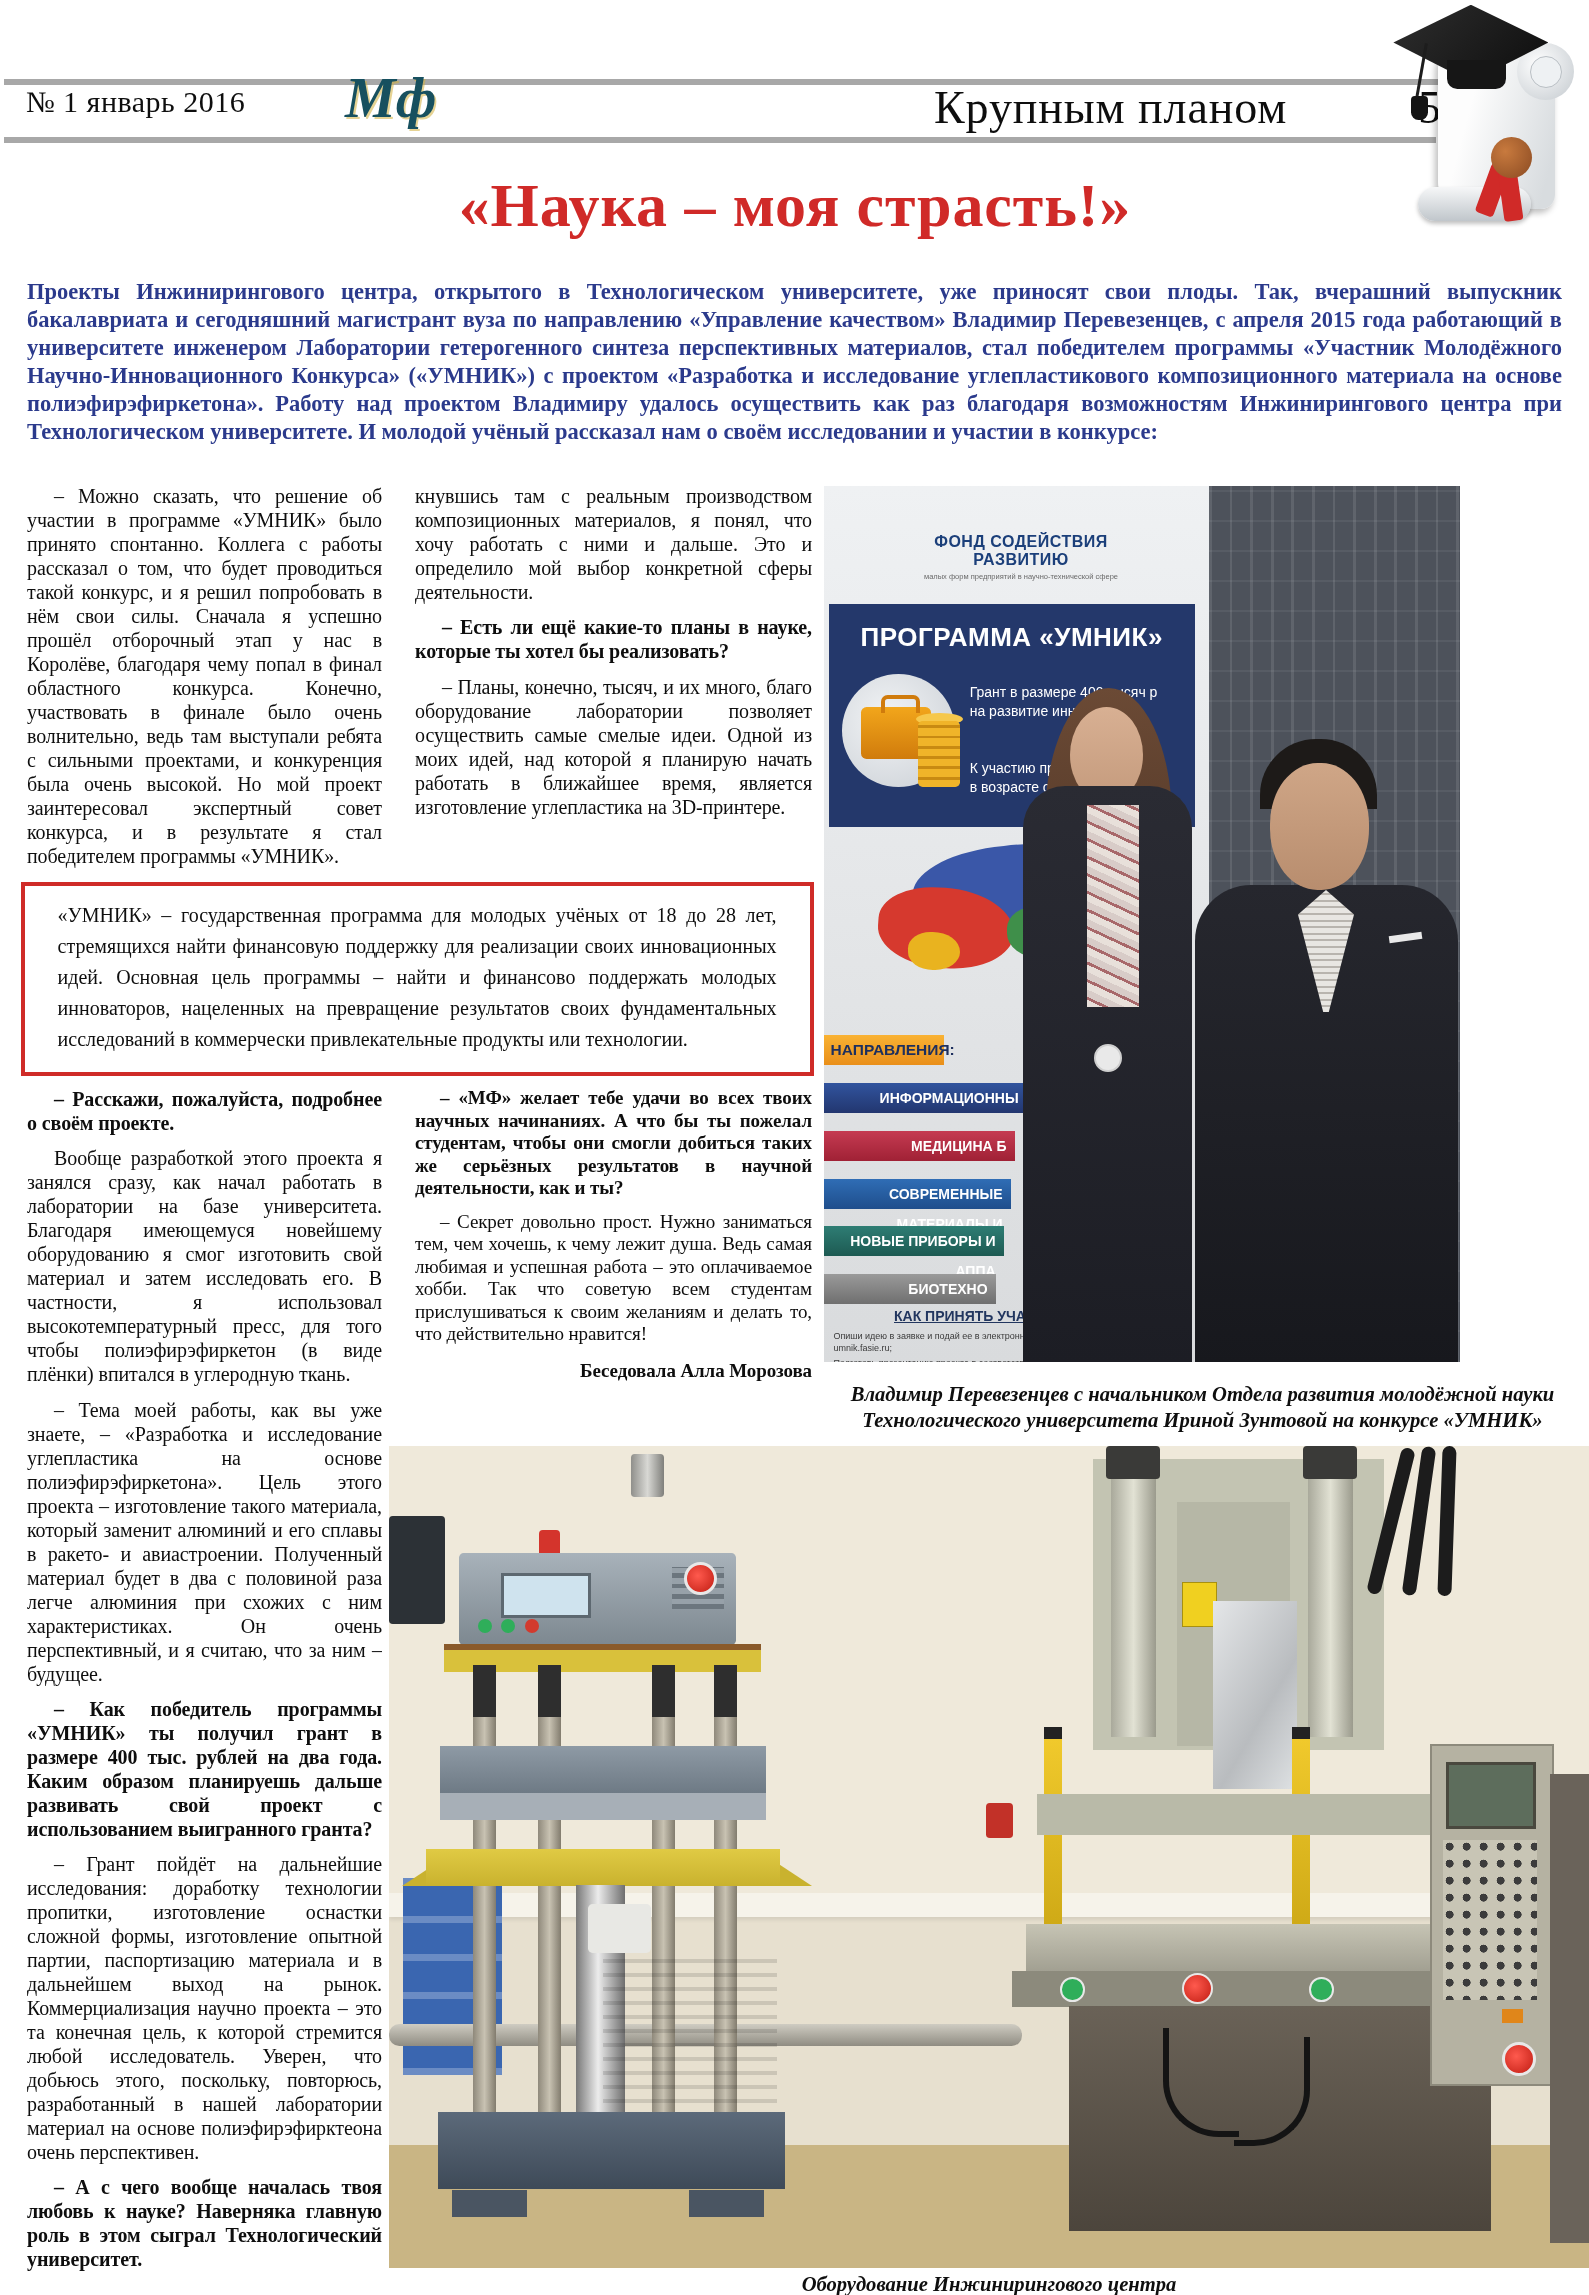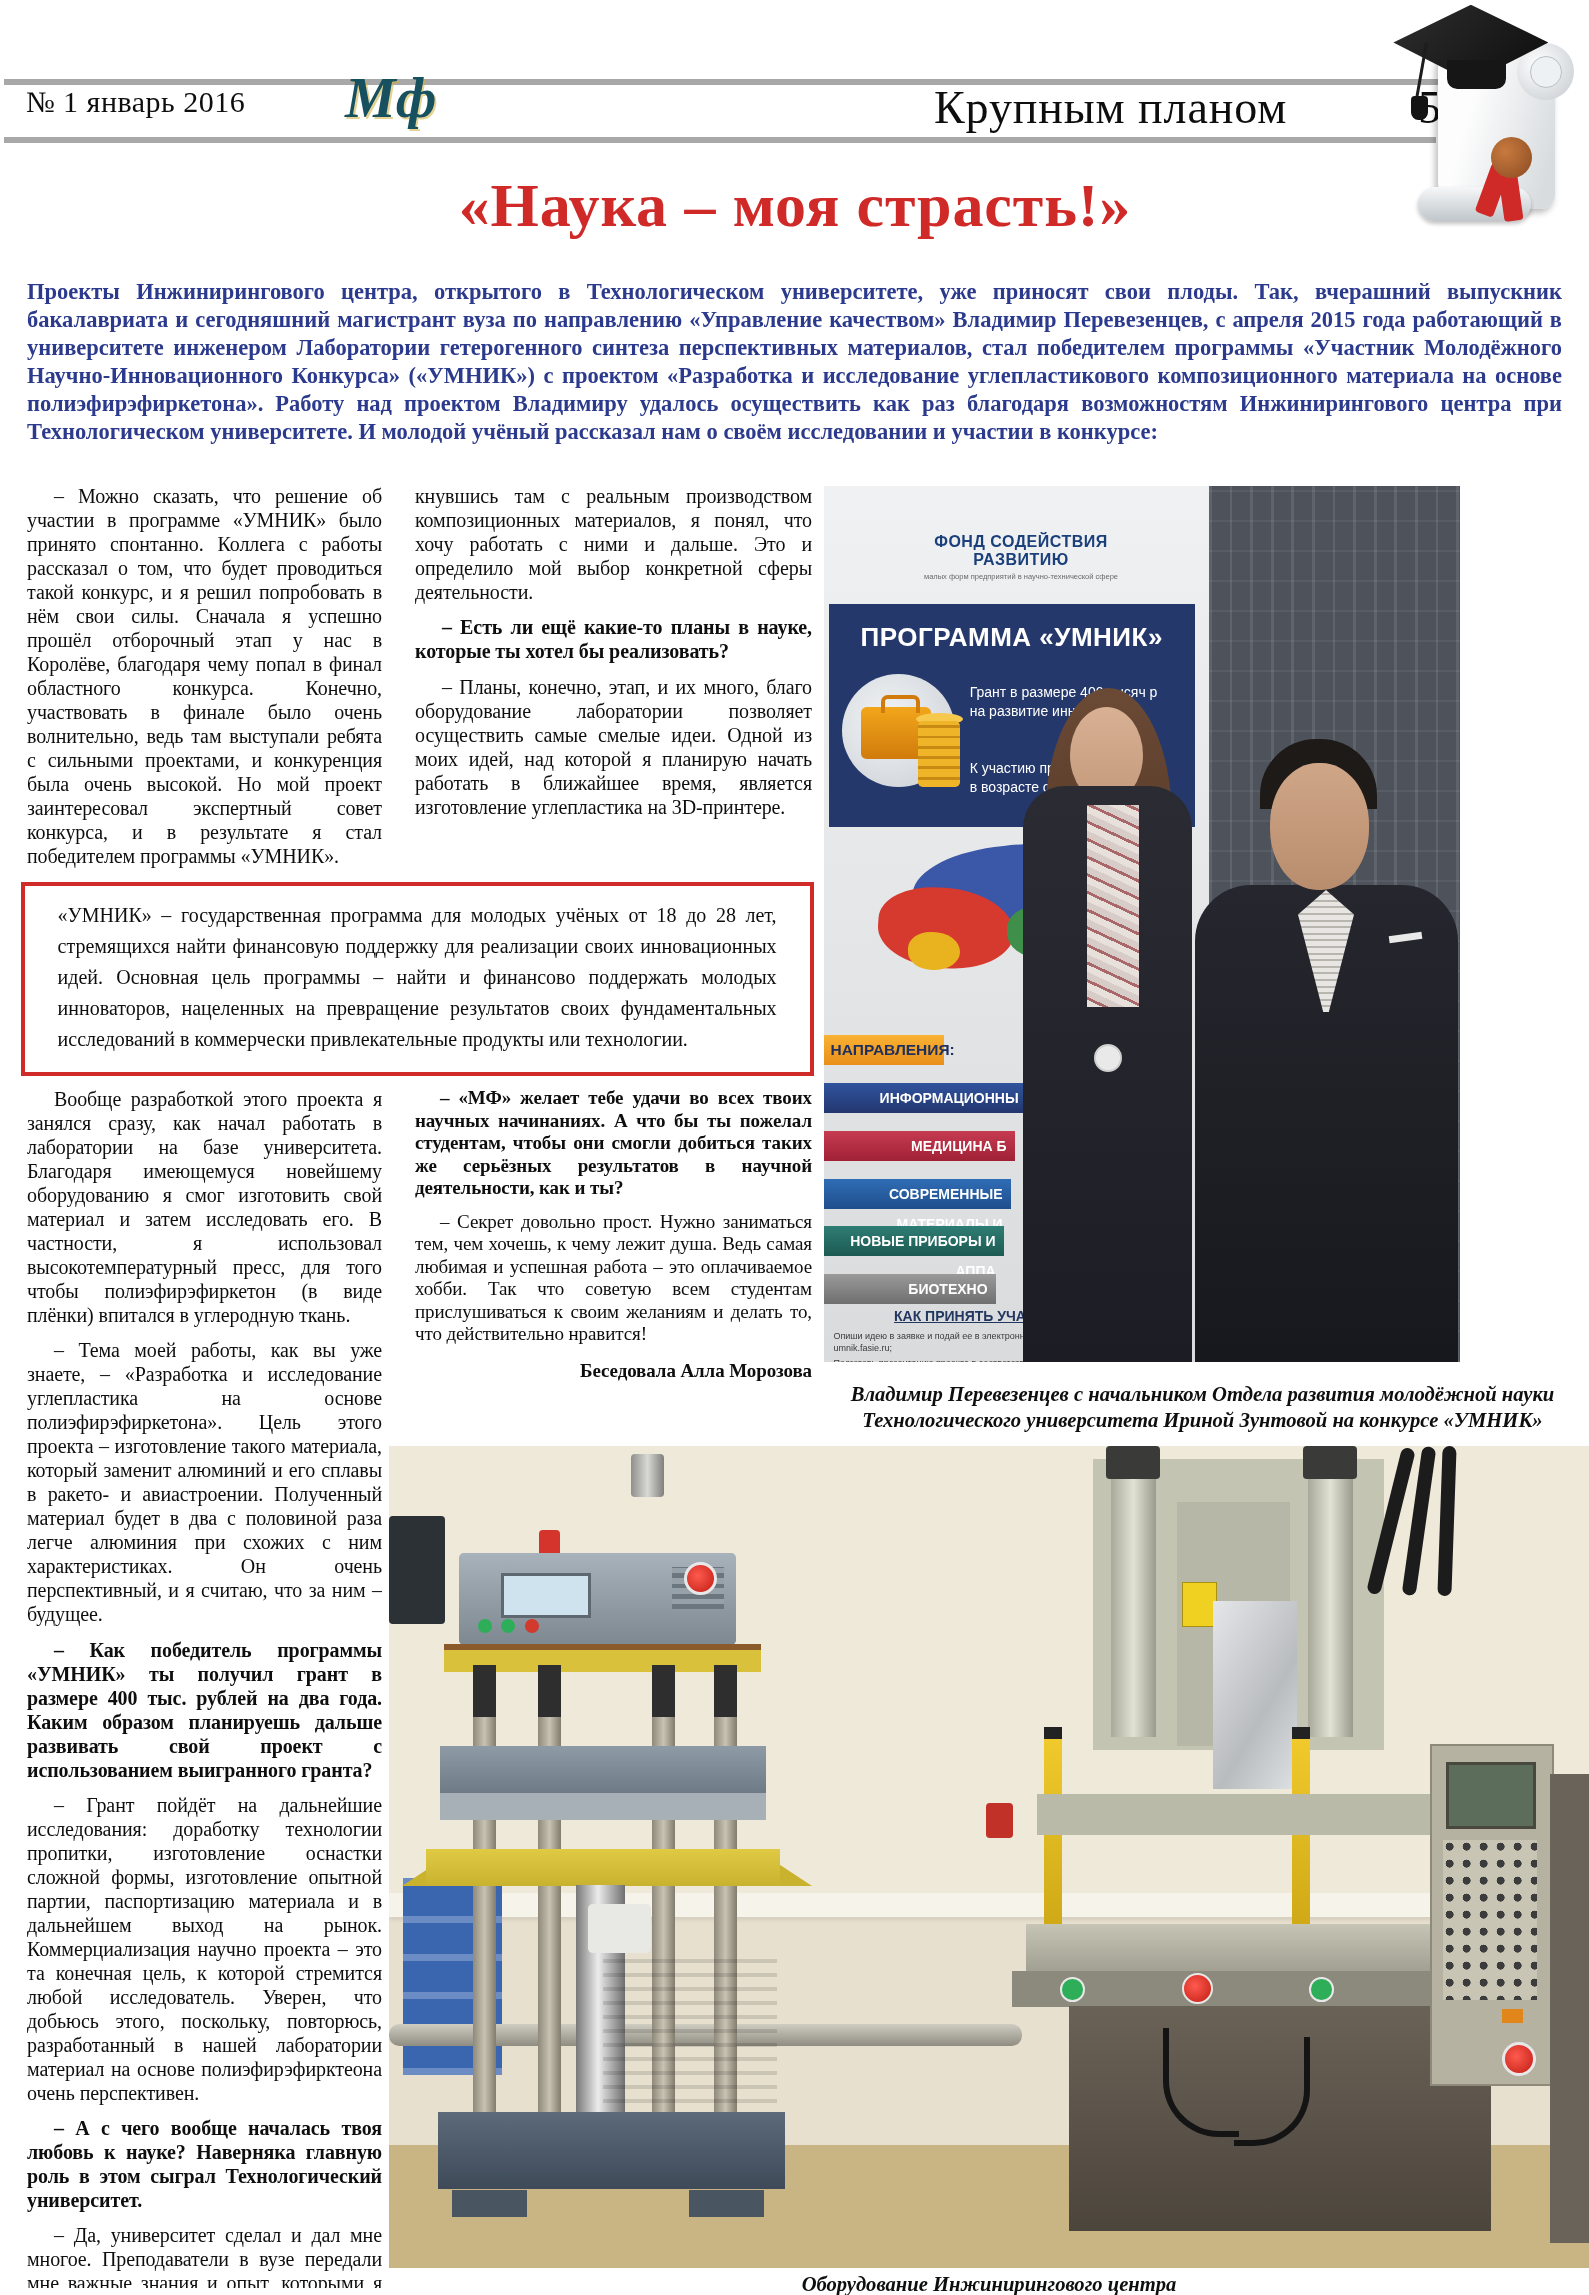--- a/index.html
+++ b/index.html
@@ -214,28 +214,29 @@
 
   <div id="headline" class="abs">«Наука – моя страсть!»</div>
   <div id="lead" class="abs">Проекты Инжинирингового центра, открытого в Технологическом университете, уже приносят свои плоды. Так, вчерашний выпускник бакалавриата и сегодняшний магистрант вуза по направлению «Управление качеством» Владимир Перевезенцев, с апреля 2015 года работающий в университете инженером Лаборатории гетерогенного синтеза перспективных материалов, стал победителем программы «Участник Молодёжного Научно-Инновационного Конкурса» («УМНИК») с проектом «Разработка и исследование углепластикового композиционного материала на основе полиэфирэфиркетона». Работу над проектом Владимиру удалось осуществить как раз благодаря возможностям Инжинирингового центра при Технологическом университете. И молодой учёный рассказал нам о своём исследовании и участии в конкурсе:</div>
 
   <div id="col1-top" class="abs body-text">
     <p>– Можно сказать, что решение об участии в программе «УМНИК» было принято спонтанно. Коллега с работы рассказал о том, что будет проводиться такой конкурс, и я решил попробовать в нём свои силы. Сначала я успешно прошёл отборочный этап у нас в Королёве, благодаря чему попал в финал областного конкурса. Конечно, участвовать в финале было очень волнительно, ведь там выступали ребята с сильными проектами, и конкуренция была очень высокой. Но мой проект заинтересовал экспертный совет конкурса, и в результате я стал победителем программы «УМНИК».</p>
   </div>
   <div id="col2-top" class="abs body-text">
     <p style="text-indent:0;">кнувшись там с реальным производством композиционных материалов, я понял, что хочу работать с ними и дальше. Это и определило мой выбор конкретной сферы деятельности.</p>
     <p class="q">– Есть ли ещё какие-то планы в науке, которые ты хотел бы реализовать?</p>
-    <p>– Планы, конечно, этап, и их много, благо оборудование лаборатории позволяет осуществить самые смелые идеи. Одной из моих идей, над которой я планирую начать работать в ближайшее время, является изготовление углепластика на 3D-принтере.</p>
+    <p>– Планы, конечно, тысяч, и их много, благо оборудование лаборатории позволяет осуществить самые смелые идеи. Одной из моих идей, над которой я планирую начать работать в ближайшее время, является изготовление углепластика на 3D-принтере.</p>
   </div>
 
   <div id="umnik-box" class="abs">
     <span>«УМНИК» – государственная программа для молодых учёных от 18 до 28 лет, стремящихся найти финансовую поддержку для реализации своих инновационных идей. Основная цель программы – найти и финансово поддержать молодых инноваторов, нацеленных на превращение результатов своих фундаментальных исследований в коммерчески привлекательные продукты или технологии.</span>
   </div>
 
   <div id="mid-col1" class="abs body-text">
+    <p class="q">– Расскажи, пожалуйста, подробнее о своём проекте.</p>
     <p>Вообще разработкой этого проекта я занялся сразу, как начал работать в лаборатории на базе университета. Благодаря имеющемуся новейшему оборудованию я смог изготовить свой материал и затем исследовать его. В частности, я использовал высокотемпературный пресс, для того чтобы полиэфирэфиркетон (в виде плёнки) впитался в углеродную ткань.</p>
     <p>– Тема моей работы, как вы уже знаете, – «Разработка и исследование углепластика на основе полиэфирэфиркетона». Цель этого проекта – изготовление такого материала, который заменит алюминий и его сплавы в ракето- и авиастроении. Полученный материал будет в два с половиной раза легче алюминия при схожих с ним характеристиках. Он очень перспективный, и я считаю, что за ним – будущее.</p>
     <p class="q">– Как победитель программы «УМНИК» ты получил грант в размере 400 тыс. рублей на два года. Каким образом планируешь дальше развивать свой проект с использованием выигранного гранта?</p>
     <p>– Грант пойдёт на дальнейшие исследования: доработку технологии пропитки, изготовление оснастки сложной формы, изготовление опытной партии, паспортизацию материала и в дальнейшем выход на рынок. Коммерциализация научно проекта – это та конечная цель, к которой стремится любой исследователь. Уверен, что добьюсь этого, поскольку, повторюсь, разработанный в нашей лаборатории материал на основе полиэфирэфирктеона очень перспективен.</p>
     <p class="q">– А с чего вообще началась твоя любовь к науке? Наверняка главную роль в этом сыграл Технологический университет.</p>
     <p>– Да, университет сделал и дал мне многое. Преподаватели в вузе передали мне важные знания и опыт, которыми я сейчас пользуюсь в своей работе. А интерес к композиционным материалам у меня возник благодаря практическому обучению на базовой кафедре нашего университета в ОАО «Композит». Стол-</p>
   </div>
   <div id="mid-col2" class="abs body-text">
     <p class="q">– «МФ» желает тебе удачи во всех твоих научных начинаниях. А что бы ты пожелал студентам, чтобы они смогли добиться таких же серьёзных результатов в научной деятельности, как и ты?</p>
     <p>– Секрет довольно прост. Нужно заниматься тем, чем хочешь, к чему лежит душа. Ведь самая любимая и успешная работа – это оплачиваемое хобби. Так что советую всем студентам прислушиваться к своим желаниям и делать то, что действительно нравится!</p>

